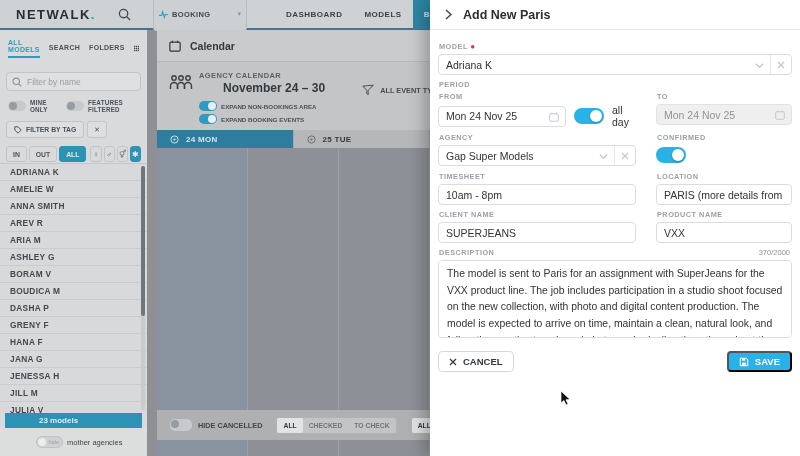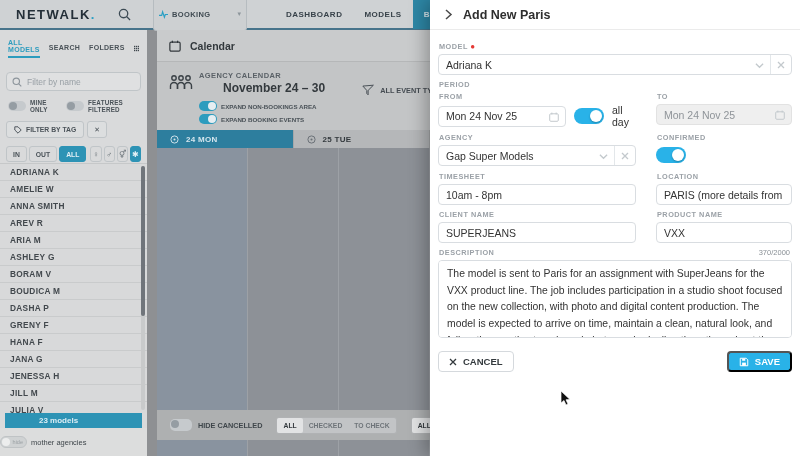--- a/index.html
+++ b/index.html
@@ -54,21 +54,21 @@
   .model-list{position:absolute;left:0;top:133px;width:147px;height:250px;overflow:hidden;
               background:#d6d7d8;border-top:1px solid #c6c8c9;}
   .model-item{height:17px;line-height:17px;padding-left:10px;font-size:8.3px;font-weight:bold;
               color:#42484d;letter-spacing:.3px;border-bottom:1px solid #c9cbcc;background:#d8d9da;}
   .sb-scroll{position:absolute;right:2px;top:136px;width:4px;height:244px;border-radius:2px;background:#c8cacb;}
   .sb-thumb{position:absolute;right:2px;top:136px;width:4px;height:150px;border-radius:2px;background:#70757b;}
   .model-count{position:absolute;left:5px;right:5px;top:383px;height:15px;border-radius:0;
                background:#2d93b5;color:#dbedf4;font-size:8px;font-weight:bold;line-height:15px;
                padding-left:34px;}
   .sb-footer{position:absolute;left:0;top:398px;width:147px;height:28px;background:#dcdddd;
-             display:flex;align-items:center;gap:4px;}
+             display:flex;align-items:center;padding-left:36px;gap:4px;}
   .hide-pill{width:27px;height:12px;border-radius:6px;background:#cfd2d3;border:1px solid #bfc3c5;
              position:relative;font-size:5.5px;color:#9aa0a4;text-align:right;line-height:10px;
              padding-right:3px;}
   .hide-pill::before{content:"";position:absolute;left:1px;top:1px;width:8px;height:8px;border-radius:50%;
                      background:#eceded;}
   .sb-footer .lbl{font-size:7.5px;color:#3f464b;}
 
   
   .calendar{position:absolute;left:157px;top:30px;width:273px;height:426px;background:#8d9197;z-index:1;}
   .cal-toolbar{position:absolute;left:0;top:0;width:273px;height:32px;background:#c9cbcc;

